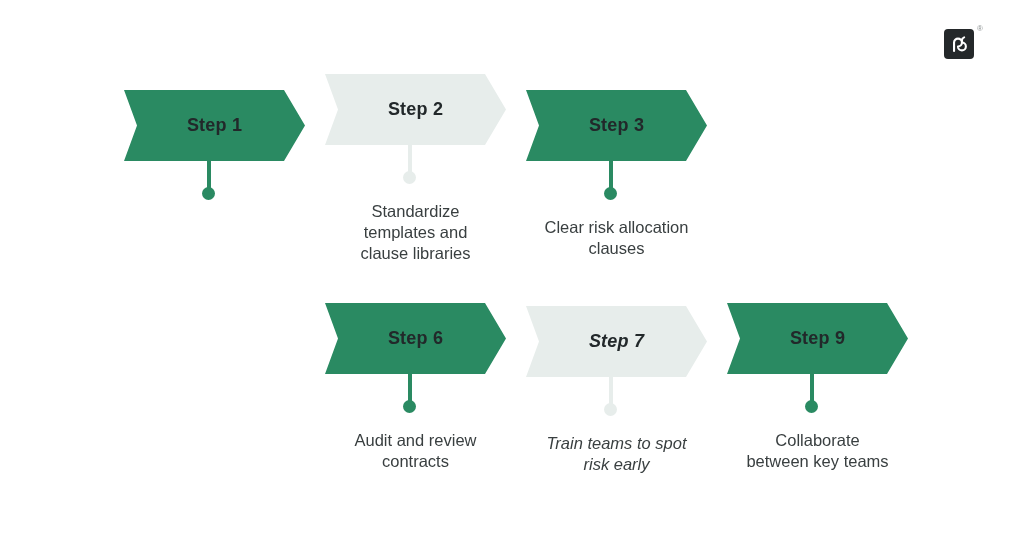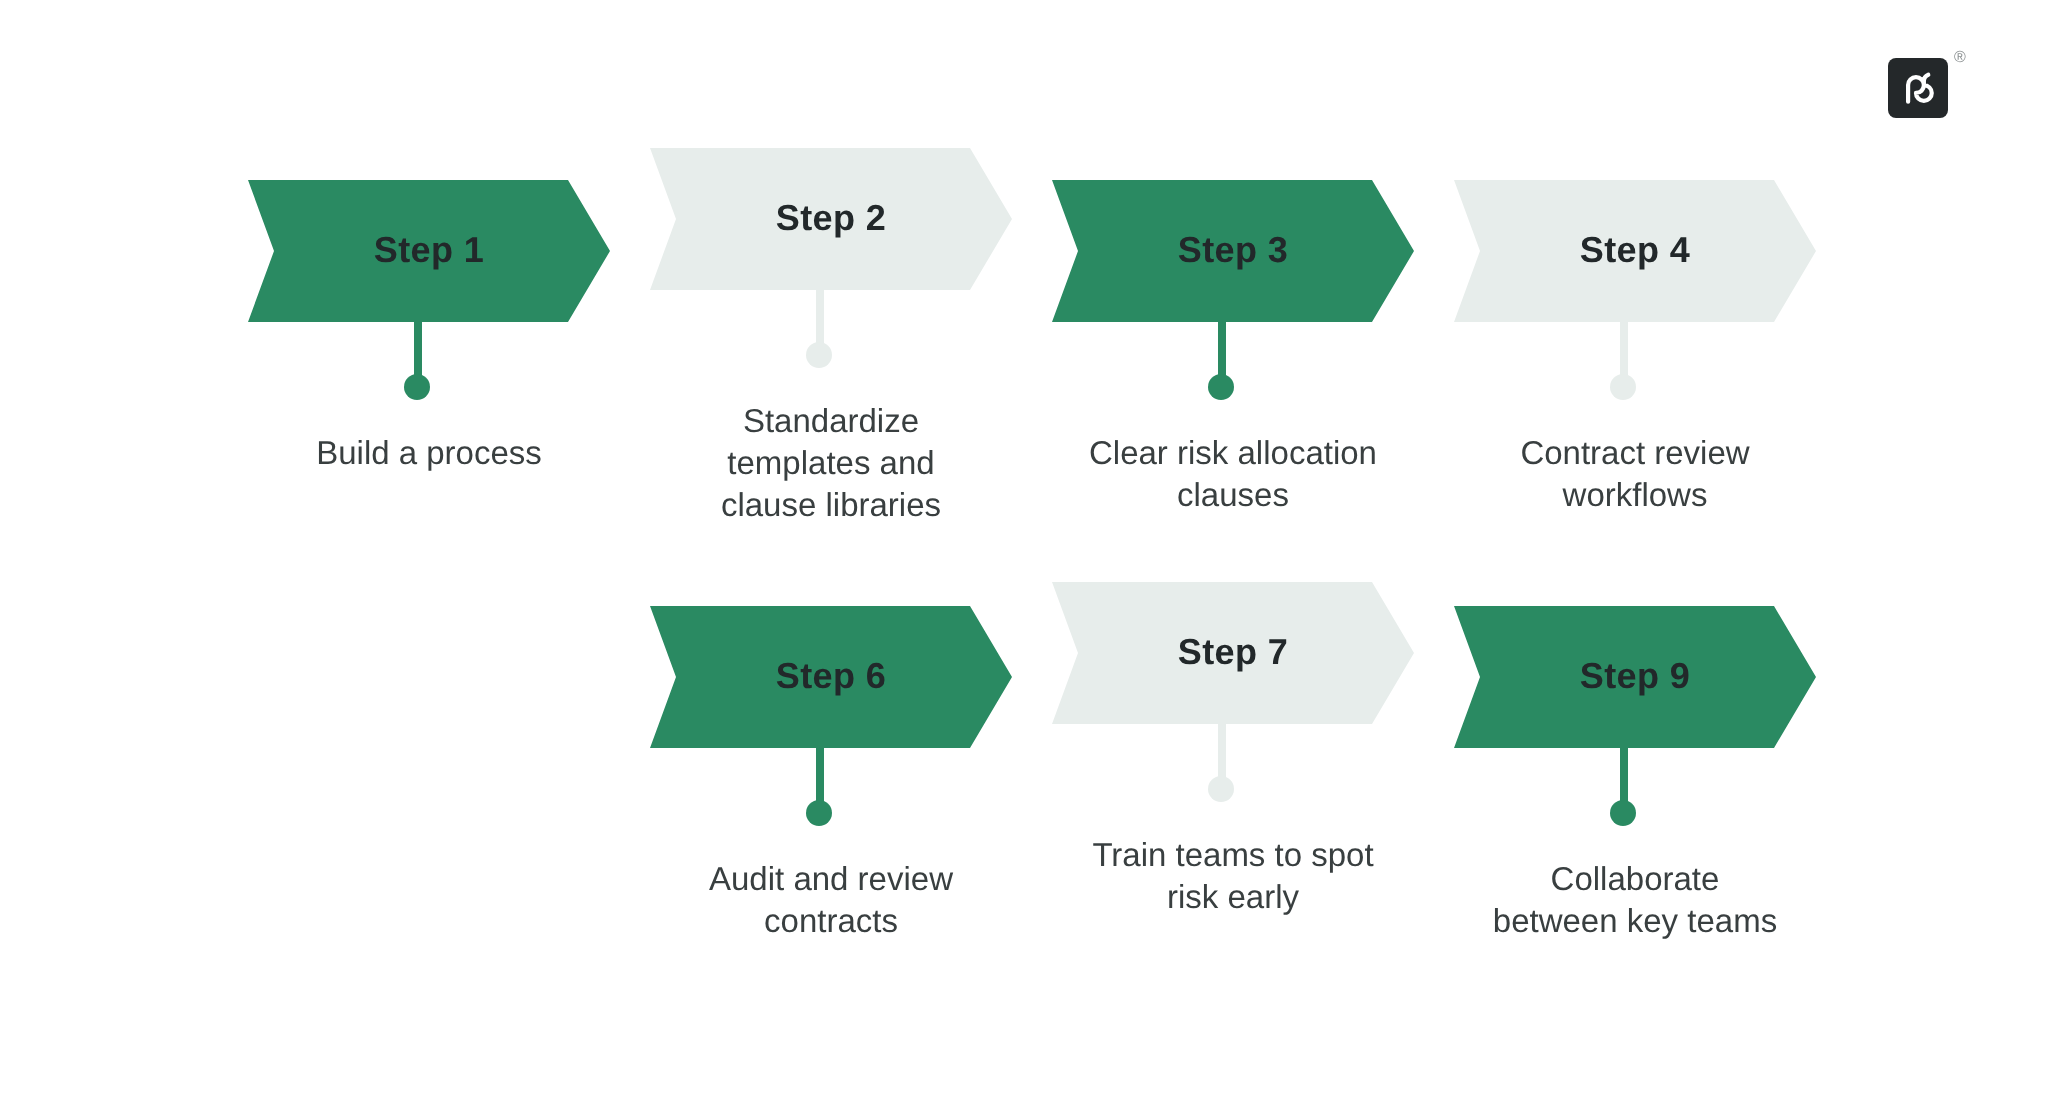--- a/index.html
+++ b/index.html
@@ -95,21 +95,20 @@
     </svg>
   </div>
   <div class="reg-mark">®</div>
 
   <div class="step-col green" style="left:124px; top:90px;">
     <div class="arrow">
       <span class="step-label">Step 1</span>
     </div>
     <div class="connector"></div>
     <div class="dot"></div>
-    <div class="caption">Build a process</div>
   </div>
 
   <div class="step-col light" style="left:325px; top:74px;">
     <div class="arrow">
       <span class="step-label">Step 2</span>
     </div>
     <div class="connector"></div>
     <div class="dot"></div>
     <div class="caption">Standardize
 templates and
@@ -119,42 +118,33 @@
   <div class="step-col green" style="left:526px; top:90px;">
     <div class="arrow">
       <span class="step-label">Step 3</span>
     </div>
     <div class="connector"></div>
     <div class="dot"></div>
     <div class="caption">Clear risk allocation
 clauses</div>
   </div>
 
-  <div class="step-col light" style="left:727px; top:90px;">
-    <div class="arrow">
-      <span class="step-label">Step 4</span>
-    </div>
-    <div class="connector"></div>
-    <div class="dot"></div>
-    <div class="caption">Contract review
-workflows</div>
-  </div>
 
 
   <div class="step-col green" style="left:325px; top:303px;">
     <div class="arrow">
       <span class="step-label">Step 6</span>
     </div>
     <div class="connector"></div>
     <div class="dot"></div>
     <div class="caption">Audit and review
 contracts</div>
   </div>
 
-  <div class="step-col light" style="left:526px; top:291px;">
+  <div class="step-col light" style="left:526px; top:306px;font-style:italic;">
     <div class="arrow">
       <span class="step-label">Step 7</span>
     </div>
     <div class="connector"></div>
     <div class="dot"></div>
     <div class="caption">Train teams to spot
 risk early</div>
   </div>
 
   <div class="step-col green" style="left:727px; top:303px;">

